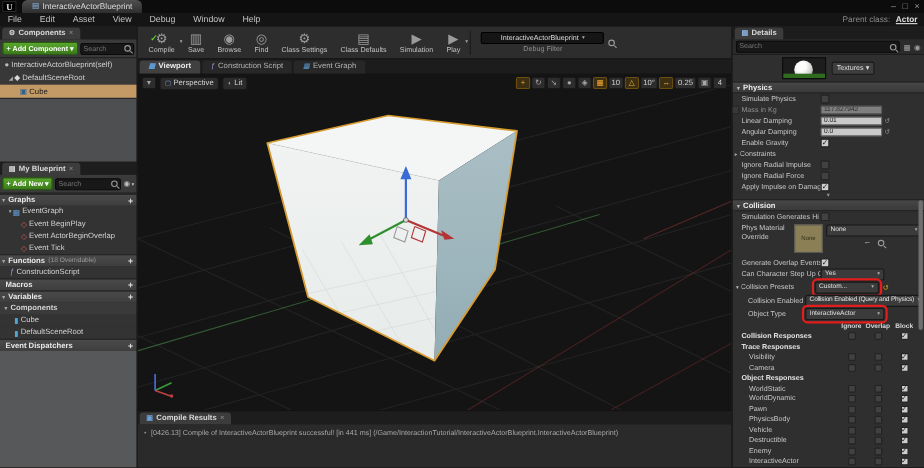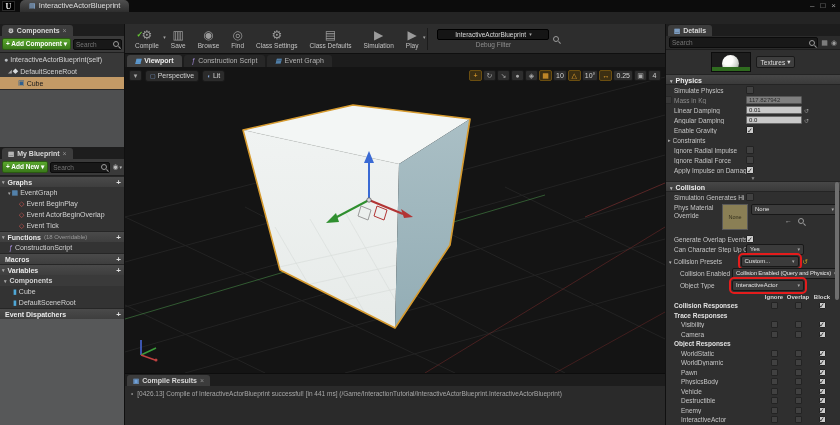--- a/index.html
+++ b/index.html
@@ -144,20 +144,41 @@
       <span class="bp-glyph">▤</span>
       <span>InteractiveActorBlueprint</span>
     </div>
     <div class="win-controls">
       <span>–</span>
       <span>□</span>
       <span>×</span>
     </div>
   </div>
 
+  <div class="menubar">
+    
+      <span class="menu-item">File</span>
+    
+      <span class="menu-item">Edit</span>
+    
+      <span class="menu-item">Asset</span>
+    
+      <span class="menu-item">View</span>
+    
+      <span class="menu-item">Debug</span>
+    
+      <span class="menu-item">Window</span>
+    
+      <span class="menu-item">Help</span>
+    
+    <span class="parent-class">
+      <span class="pc-label">Parent class:</span>
+      <span class="pc-value">Actor</span>
+    </span>
+  </div>
 
   <div class="left-col">
     <div class="tabstrip">
       <div class="ptab">
         <span class="ticon">⚙</span>
         <span>Components</span>
         <span class="tclose">×</span>
       </div>
     </div>
     <div class="panel-toolbar">

